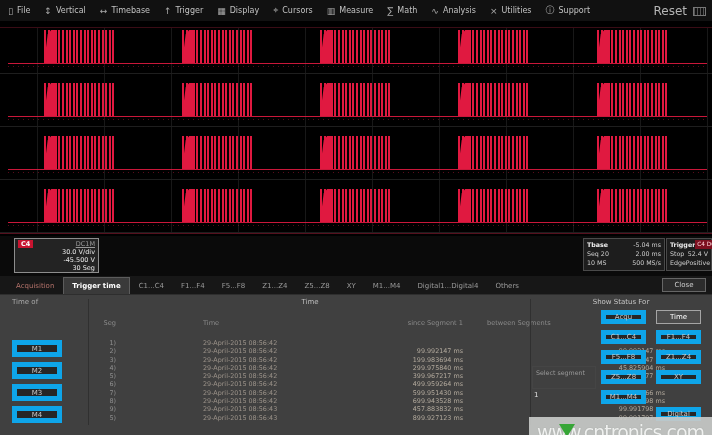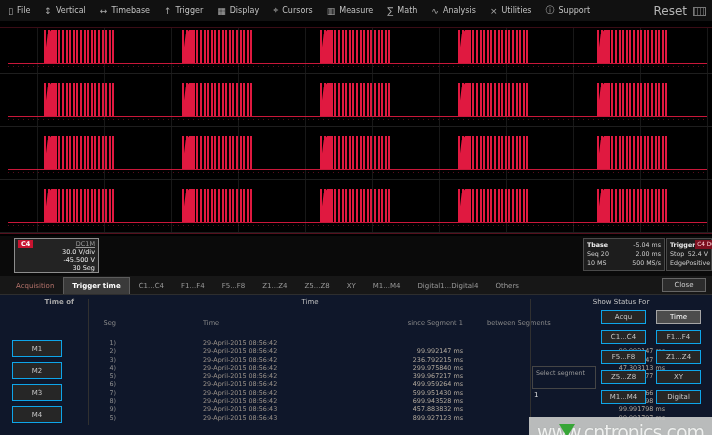--- a/index.html
+++ b/index.html
@@ -42,33 +42,33 @@
   .ch-line{text-align:right;line-height:8px;}
   .info-box{position:absolute;top:2px;height:33px;background:#1d1d1d;border:1px solid #4a4a4a;
      font-size:6.3px;color:#cfcfcf;padding:1px 3px;}
   #tbase-box{left:583px;width:82px;}
   #trig-box{left:666px;width:46px;}
   .ib-row{display:flex;justify-content:space-between;line-height:9px;white-space:nowrap;}
   .ib-label{font-weight:bold;color:#eee;}
   #trig-src{background:#7d1020;color:#ffd5da;padding:0 2px;font-size:5.8px;}
 
   
-  #dialog{position:absolute;left:0;top:276px;width:712px;height:159px;background:#0f172a;}
+  #dialog{position:absolute;left:0;top:276px;width:712px;height:159px;background:#404040;}
   #tabbar{position:relative;height:19px;background:#171717;display:flex;align-items:flex-end;
      gap:1px;padding-left:8px;border-bottom:1px solid #2e2e2e;}
   .tab{font-size:7px;color:#9a9a9a;padding:4px 8px 4px 8px;white-space:nowrap;}
   .tab.accent{color:#b5736b;}
   .tab.selected{background:#3a3a3a;color:#fff;font-weight:bold;border:1px solid #5c5c5c;border-bottom:none;}
   #close-btn{position:absolute;right:6px;top:2px;width:44px;height:14px;background:#2c2c2c;
      border:1px solid #666;color:#ccc;font-size:7px;display:flex;align-items:center;justify-content:center;}
 
   #dlg-body{position:relative;height:140px;}
   .vdiv{position:absolute;top:4px;bottom:10px;width:1px;background:#303030;}
   .sec-label{position:absolute;font-size:7px;color:#a8a8a8;}
-  .btn{position:absolute;background:#262626;border:1px solid #0ea5e9;color:#c8c8c8;font-size:7px;
+  .btn{position:absolute;background:#262626;border:5px solid #0ea5e9;color:#c8c8c8;font-size:7px;
      display:flex;align-items:center;justify-content:center;}
   .btn.hl{background:#4c4c4c;border:1px solid #a5a5a5;color:#fff;}
 
   
   #seg-table{position:absolute;left:90px;top:44px;width:440px;}
   .trow{display:grid;grid-template-columns:26px 250px 97px 67px;height:8.3px;
      font-size:6.4px;color:#a89f93;line-height:8.3px;white-space:nowrap;}
   .trow .c1{text-align:right;color:#8f8f8f;}
   .trow .c2{padding-left:87px;color:#9c938a;}
   .trow .c3{text-align:right;color:#b3aa9d;}
@@ -239,21 +239,21 @@
       <div class="tab">Z5...Z8</div>
       <div class="tab">XY</div>
       <div class="tab">M1...M4</div>
       <div class="tab">Digital1...Digital4</div>
       <div class="tab">Others</div>
       <div id="close-btn">Close</div>
     </div>
 
     <div id="dlg-body">
 
-      <div class="sec-label" style="left:4px;top:3px;width:70px;text-align:right;font-weight:bold;">Time of</div>
+      <div class="sec-label" style="left:12px;top:3px;width:70px;text-align:left;">Time of</div>
       <div class="btn" style="left:12px;top:45px;width:50px;height:17px;">M1</div>
       <div class="btn" style="left:12px;top:67px;width:50px;height:17px;">M2</div>
       <div class="btn" style="left:12px;top:89px;width:50px;height:17px;">M3</div>
       <div class="btn" style="left:12px;top:111px;width:50px;height:17px;">M4</div>
       <div class="vdiv" style="left:88px;"></div>
 
       <div class="sec-label" style="left:90px;top:3px;width:440px;text-align:center;color:#bdbdbd;">Time</div>
       <div id="thead">
         <span class="c1">Seg</span>
         <span class="c2">Time</span>
@@ -269,28 +269,28 @@
           </div>
         <div class="trow">
             <span class="c1">2)</span>
             <span class="c2">29-April-2015 08:56:42</span>
             <span class="c3">99.992147 ms</span>
             <span class="c4">99.992147 ms</span>
           </div>
         <div class="trow">
             <span class="c1">3)</span>
             <span class="c2">29-April-2015 08:56:42</span>
-            <span class="c3">236.792215 ms</span>
+            <span class="c3">199.983694 ms</span>
             <span class="c4">99.991547 ms</span>
           </div>
         <div class="trow">
             <span class="c1">4)</span>
             <span class="c2">29-April-2015 08:56:42</span>
             <span class="c3">299.975840 ms</span>
-            <span class="c4">47.303113 ms</span>
+            <span class="c4">45.825904 ms</span>
           </div>
         <div class="trow">
             <span class="c1">5)</span>
             <span class="c2">29-April-2015 08:56:42</span>
             <span class="c3">399.967217 ms</span>
             <span class="c4">99.991377 ms</span>
           </div>
         <div class="trow">
             <span class="c1">6)</span>
             <span class="c2">29-April-2015 08:56:42</span>
@@ -326,21 +326,21 @@
       <div class="sec-label" style="left:530px;top:3px;width:182px;text-align:center;color:#c5c5c5;">Show Status For</div>
       <div class="btn status-btn" style="left:601px;top:15px;">Acqu</div>
       <div class="btn status-btn hl" style="left:656px;top:15px;">Time</div>
       <div class="btn status-btn" style="left:601px;top:35px;">C1...C4</div>
       <div class="btn status-btn" style="left:656px;top:35px;">F1...F4</div>
       <div class="btn status-btn" style="left:601px;top:55px;">F5...F8</div>
       <div class="btn status-btn" style="left:656px;top:55px;">Z1...Z4</div>
       <div class="btn status-btn" style="left:601px;top:75px;">Z5...Z8</div>
       <div class="btn status-btn" style="left:656px;top:75px;">XY</div>
       <div class="btn status-btn" style="left:601px;top:95px;">M1...M4</div>
-      <div class="btn status-btn" style="left:656px;top:95px;">Digital</div>
+      <div class="btn status-btn" style="left:656px;top:112px;">Digital</div>
 
       <div id="select-seg">Select segment</div>
       <div id="select-seg-value">1</div>
 
       <div id="watermark">
         <span class="wm-text">www.cntronics.com</span>
         <span id="wm-triangle"></span>
       </div>
     </div>
   </div>

